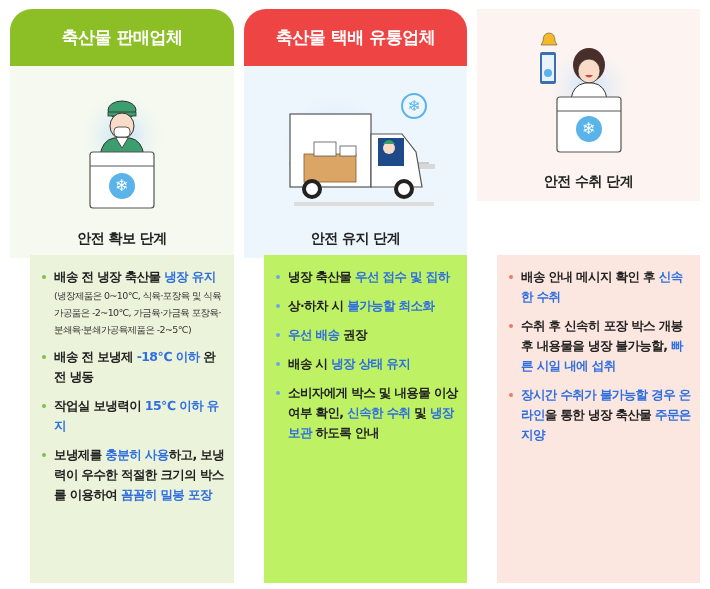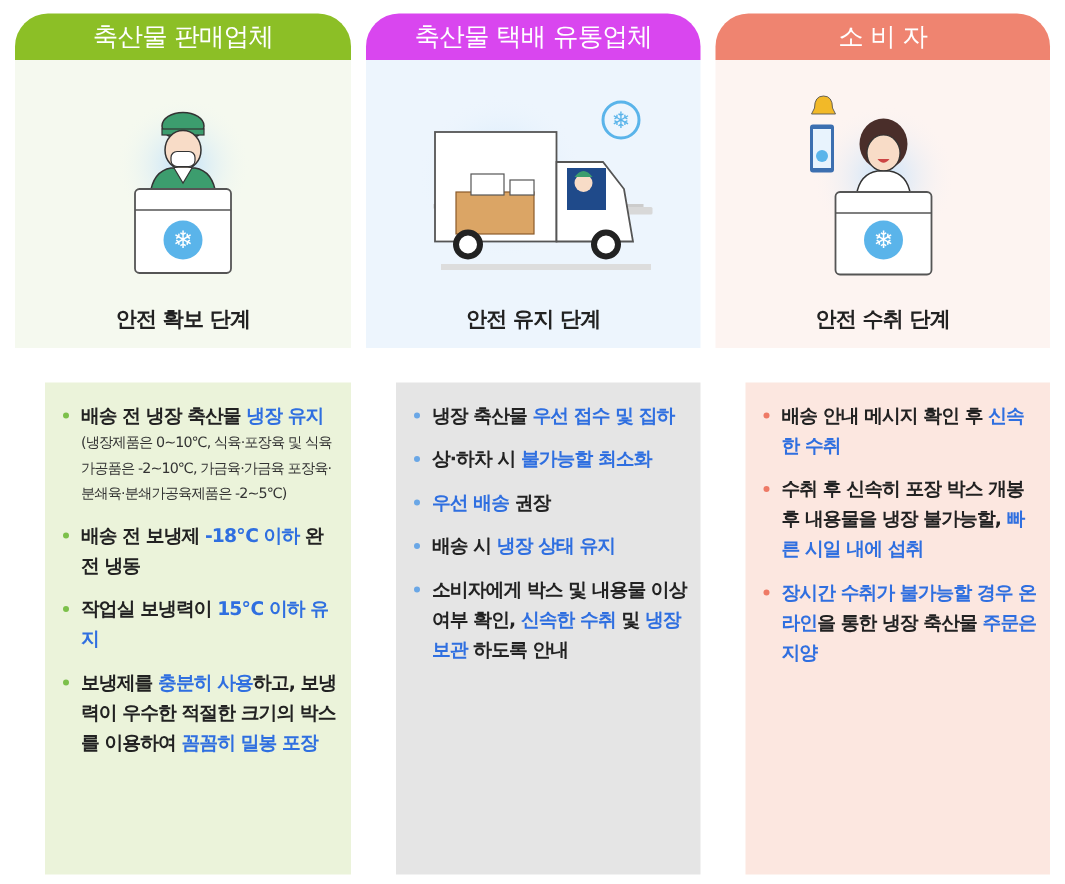--- a/index.html
+++ b/index.html
@@ -6,23 +6,23 @@
   body {
     width:710px; height:589px; background:#ffffff; position:relative; overflow:hidden;
     font-family:"DejaVu Sans", "Liberation Sans", sans-serif;
   }
   .col { position:absolute; top:9px; }
   .col-1 { left:10px; width:224px; }
   .col-2 { left:244px; width:223px; }
   .col-3 { left:477px; width:223px; }
 
   .header {
-    height:31px; border-radius:22px 22px 0 0; color:#fff;
+    height:57px; border-radius:22px 22px 0 0; color:#fff;
     display:flex; align-items:center; justify-content:center;
-    font-weight:normal; font-size:17px; letter-spacing:-0.5px;
+    font-weight:bold; font-size:17px; letter-spacing:-0.5px;
   }
   .top-panel { height:192px; position:relative; }
   .illus { position:absolute; left:0; right:0; top:8px; height:150px; }
   .stage {
     position:absolute; left:0; right:0; bottom:10px; text-align:center;
     font-weight:bold; font-size:14px; color:#222; letter-spacing:-0.5px;
   }
   .bottom-panel {
     position:absolute; top:246px; height:328px; left:0; right:0;
     padding:12px 8px 0 10px; box-sizing:border-box;margin-left:20px;
@@ -67,21 +67,21 @@
     <ul>
         <li><span class="dot" style="background: rgb(124, 192, 74);"></span><span>배송 전 냉장 축산물 </span><span class="hl">냉장 유지</span><span class="sub">(냉장제품은 0~10℃, 식육·포장육 및 식육가공품은 -2~10℃, 가금육·가금육 포장육·분쇄육·분쇄가공육제품은 -2~5℃)</span></li>
         <li><span class="dot" style="background: rgb(124, 192, 74);"></span><span>배송 전 보냉제 </span><span class="hl">-18℃ 이하</span><span> 완전 냉동</span></li>
         <li><span class="dot" style="background: rgb(124, 192, 74);"></span><span>작업실 보냉력이 </span><span class="hl">15℃ 이하 유지</span></li>
         <li><span class="dot" style="background: rgb(124, 192, 74);"></span><span>보냉제를 </span><span class="hl">충분히 사용</span><span>하고, 보냉력이 우수한 적절한 크기의 박스를 이용하여 </span><span class="hl">꼼꼼히 밀봉 포장</span></li>
       </ul>
   </div>
 </div>
 
 <div class="col col-2">
-  <div class="header" style="background:#d946ef">축산물 택배 유통업체</div>
+  <div class="header" style="background:#ef4444">축산물 택배 유통업체</div>
   <div class="top-panel" style="background:#edf5fd">
     <svg class="illus" viewBox="0 0 223 150">
       <defs>
           <radialGradient id="g2">
             <stop offset="0" stop-color="#c6e2fb"></stop>
             <stop offset="1" stop-color="#edf5fd" stop-opacity="0"></stop>
           </radialGradient>
         </defs>
       <circle cx="90" cy="70" r="55" fill="url(#g2)"></circle>
       <rect x="45" y="88" width="140" height="3" fill="#ccc"></rect>
@@ -95,33 +95,32 @@
       <circle cx="145" cy="74" r="6" fill="#f8dcc7"></circle>
       <path d="M139 70 Q145 62 151 70 Z" fill="#3c9d6e"></path>
       <circle cx="170" cy="32" r="12" fill="none" stroke="#5ab4ea" stroke-width="2"></circle>
       <text x="170" y="37" text-anchor="middle" font-size="15" fill="#5ab4ea">❄</text>
       <circle cx="68" cy="115" r="8" fill="#fff" stroke="#222" stroke-width="4"></circle>
       <circle cx="160" cy="115" r="8" fill="#fff" stroke="#222" stroke-width="4"></circle>
       <rect x="50" y="128" width="140" height="4" fill="#ddd"></rect>
     </svg>
     <div class="stage">안전 유지 단계</div>
   </div>
-  <div class="bottom-panel" style="background:#e5e5e5">
+  <div class="bottom-panel" style="background:#bef264">
     <ul>
         <li><span class="dot" style="background: rgb(106, 167, 230);"></span><span>냉장 축산물 </span><span class="hl">우선 접수 및 집하</span></li>
         <li><span class="dot" style="background: rgb(106, 167, 230);"></span><span>상·하차 시 </span><span class="hl">불가능할 최소화</span></li>
         <li><span class="dot" style="background: rgb(106, 167, 230);"></span><span class="hl">우선 배송</span><span> 권장</span></li>
         <li><span class="dot" style="background: rgb(106, 167, 230);"></span><span>배송 시 </span><span class="hl">냉장 상태 유지</span></li>
         <li><span class="dot" style="background: rgb(106, 167, 230);"></span><span>소비자에게 박스 및 내용물 이상 여부 확인, </span><span class="hl">신속한 수취</span><span> 및 </span><span class="hl">냉장보관</span><span> 하도록 안내</span></li>
       </ul>
   </div>
 </div>
 
 <div class="col col-3">
-  <div class="header" style="background:#ef8470">소 비 자</div>
   <div class="top-panel" style="background:#fdf4f1">
     <svg class="illus" viewBox="0 0 223 150">
       <defs>
           <radialGradient id="g3">
             <stop offset="0" stop-color="#c6e2fb"></stop>
             <stop offset="1" stop-color="#fdf4f1" stop-opacity="0"></stop>
           </radialGradient>
         </defs>
       <circle cx="112" cy="70" r="48" fill="url(#g3)"></circle>
       <path d="M66 24 Q66 16 72 16 Q78 16 78 24 L80 28 L64 28 Z" fill="#f2b928" stroke="#555" stroke-width="0.6"></path>

